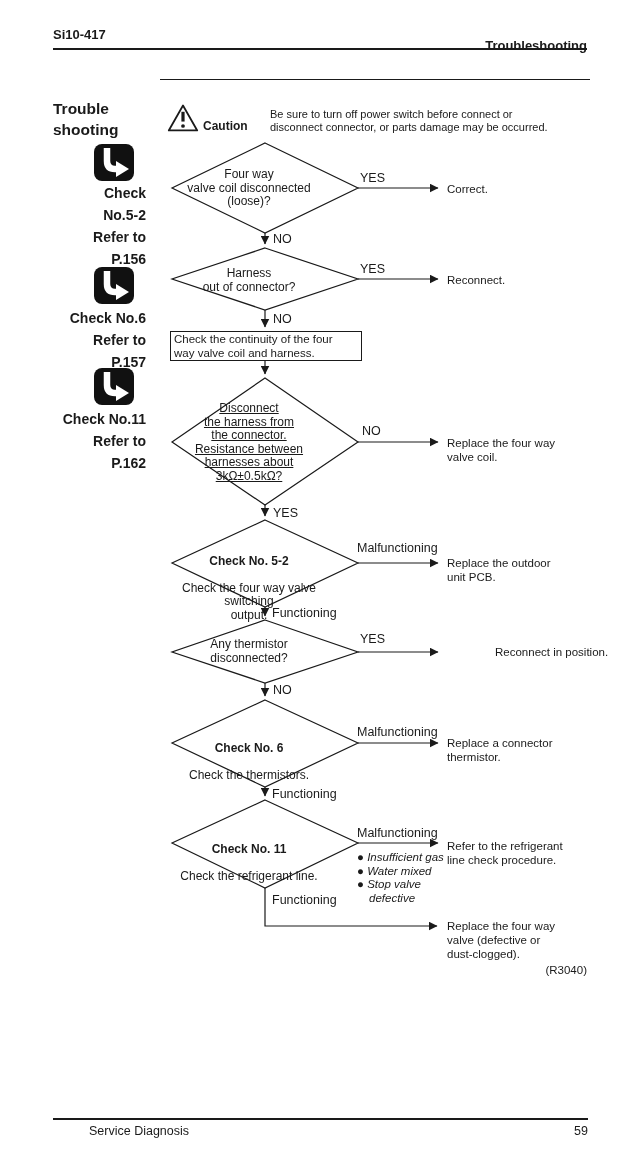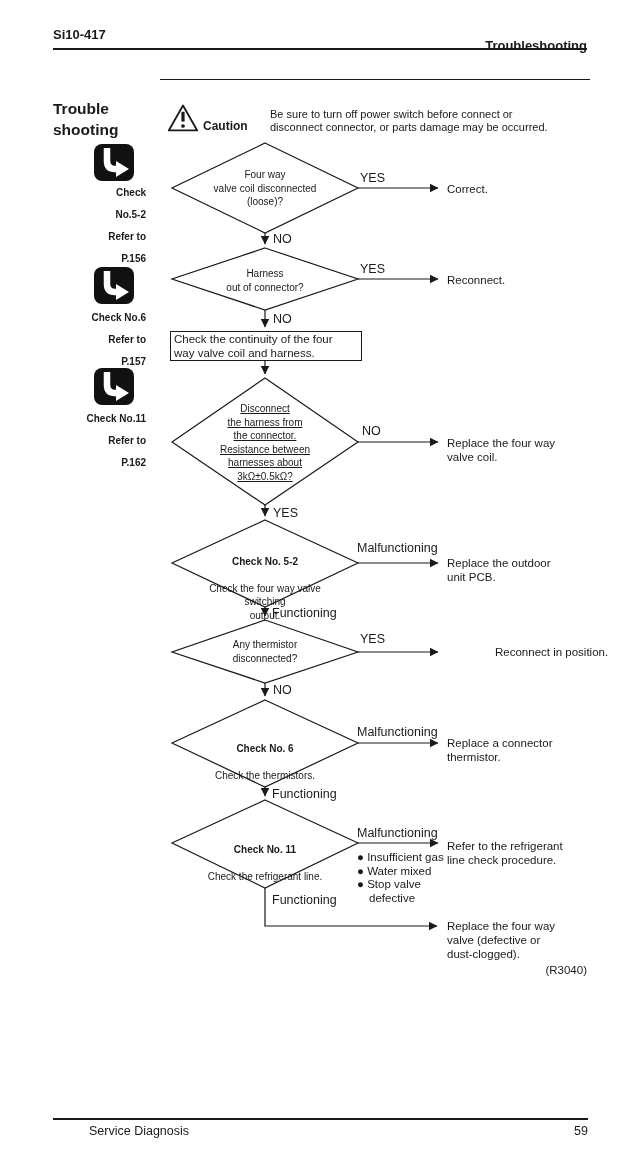--- a/index.html
+++ b/index.html
@@ -10,34 +10,34 @@
   }
   .abs{position:absolute;}
   .b{font-weight:bold;}
   .pre{white-space:pre-line;}
   .rule{position:absolute;background:#1a1a1a;}
   
   .hdr{font-size:13px;font-weight:bold;top:27px;}
   .ftr{font-size:12.5px;top:1124px;margin-left:36px;}
   
   .side-heading{position:absolute;left:53px;top:98px;font-size:15.5px;font-weight:bold;line-height:21px;white-space:pre-line;}
-  .side-ref{position:absolute;left:34px;width:112px;text-align:right;font-weight:bold;font-size:10px;line-height:22px;white-space:pre-line;}
+  .side-ref{position:absolute;left:34px;width:112px;text-align:right;font-weight:bold;font-size:14px;line-height:22px;white-space:pre-line;}
   .jump-icon{position:absolute;width:40px;height:37px;}
   
   .caution-label{position:absolute;left:203px;top:119px;font-size:12px;font-weight:bold;}
   .caution-text{position:absolute;left:270px;top:108px;font-size:11px;line-height:12.7px;white-space:pre-line;}
   
   .flow-svg{position:absolute;left:0;top:0;width:638px;height:1160px;pointer-events:none;}
-  .dtext{position:absolute;left:170px;width:190px;text-align:center;font-size:10px;line-height:13.5px;white-space:pre-line;}
+  .dtext{position:absolute;left:154px;width:190px;text-align:center;font-size:12px;line-height:13.5px;white-space:pre-line;}
   .lbl{position:absolute;font-size:12.5px;white-space:nowrap;}
   .result{position:absolute;left:447px;font-size:11.5px;line-height:13.8px;white-space:pre-line;}
   .process-box{position:absolute;left:170px;top:331px;width:187px;height:27px;border:1.5px solid #1a1a1a;
     font-size:11.5px;line-height:13.5px;padding:1px 0 0 3px;}
   .bullets{position:absolute;left:357px;top:851px;width:88px;font-size:11.5px;line-height:13.6px;}
-  .bullet-item{padding-left:12px;text-indent:-12px;}
+  .bullet-item{padding-left:12px;text-indent:-12px;font-style:italic;}
   .bullet-item::before{content:"\25CF\00A0";}
   .figcode{position:absolute;left:447px;width:140px;text-align:right;top:964px;font-size:11.5px;}
 </style>
 </head>
 <body>
 
 <div class="page">
 
   <div class="abs hdr" style="left:53px;">Si10-417</div>
   <div class="abs hdr" style="right:51px;margin-top:11px;">Troubleshooting</div>

